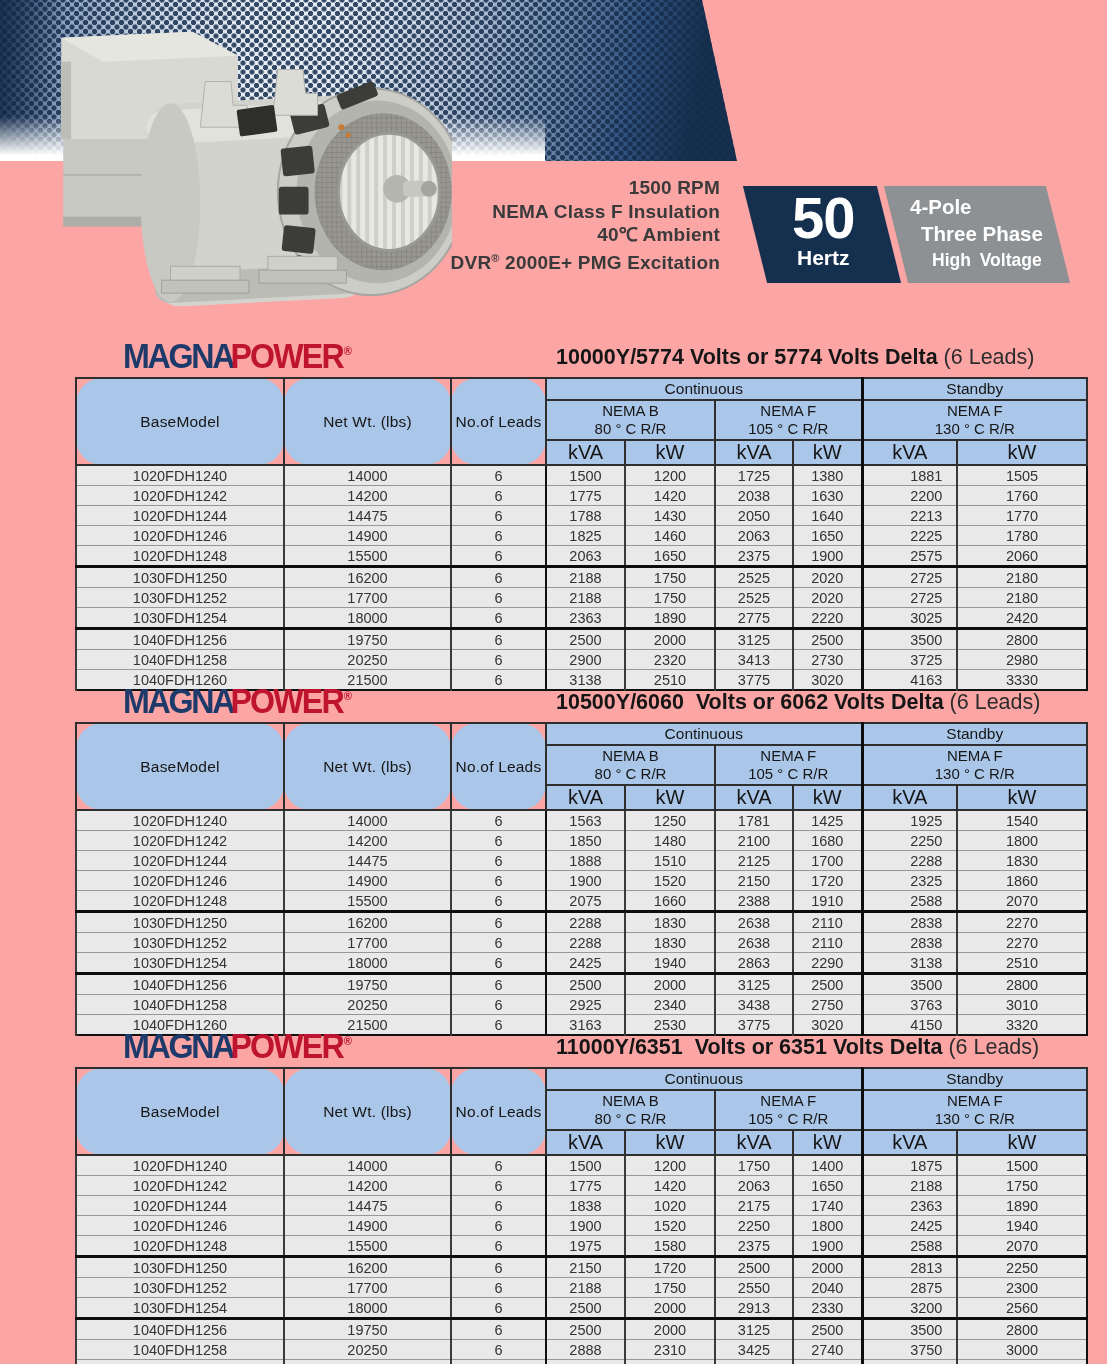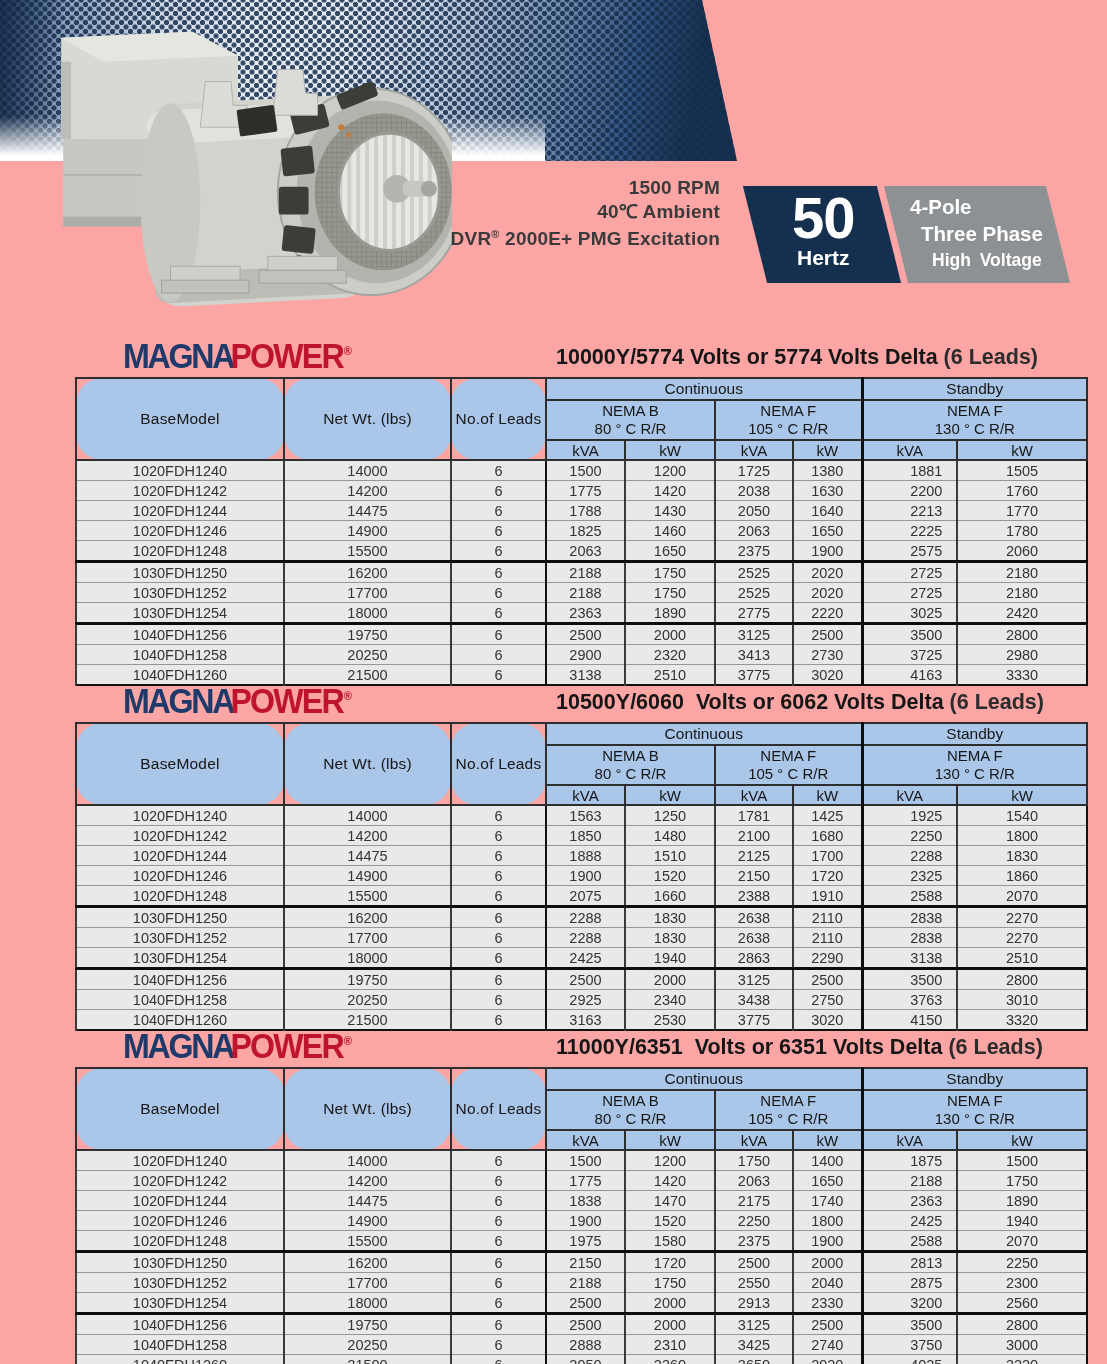--- a/index.html
+++ b/index.html
@@ -42,31 +42,31 @@
 
   
   .section{position:absolute;left:0;width:1107px;}
   .logo{position:absolute;left:123px;top:0;font-weight:bold;font-size:35px;
     letter-spacing:-2.5px;transform:scaleX(.92);transform-origin:left center;white-space:nowrap;}
   .logo .p1{color:#1d3a6a;}
   .logo .p2{color:#bf1430;margin-left:-3px;letter-spacing:-2px;}
   .logo .reg{color:#bf1430;font-size:12px;vertical-align:super;letter-spacing:0;margin-left:1px;}
   .sec-title{position:absolute;left:556px;top:9px;width:530px;font-size:21.5px;color:#161616;white-space:pre;}
   .sec-title .tb{font-weight:bold;}
-  .sec-title .tn{font-weight:bold;color:#2c2c2c;}
+  .sec-title .tn{font-weight:normal;color:#2c2c2c;}
 
   
   table.spec{position:absolute;left:75px;top:41px;width:1011px;border-collapse:collapse;
     table-layout:fixed;border:2.5px solid #111;}
   table.spec th{background:#aac6e8;color:#161616;border:2px solid #2e2e2e;
     font-weight:normal;padding:0;vertical-align:middle;}
   tr.hr1 th{height:20px;font-size:15.5px;}
   th.c-lbl{font-size:17px;font-weight:bold;letter-spacing:.2px;border-radius:26px;}
   tr.hr2 th{height:38px;font-size:15px;line-height:18px;}
-  tr.hr3 th{height:18px;font-size:15px;margin-top:22px;}
+  tr.hr3 th{height:18px;font-size:20px;margin-top:22px;}
   table.spec td{background:#e9e9e9;color:#333;font-size:14.5px;height:19px;padding:0;
     text-align:center;border-left:2px solid #3a3a3a;border-top:1.5px solid #979797;}
   
   .sep-c{border-left:2.5px solid #111 !important;}
   .sep-s{border-left:3px solid #0d0d0d !important;}
   table.spec td:nth-child(4){border-left:2.5px solid #111;}
   table.spec td:nth-child(8){border-left:3px solid #0d0d0d;padding-left:33px;}
   tr.group-end td{border-bottom:3px solid #0d0d0d;}
 </style>
 </head>
@@ -127,20 +127,21 @@
     <rect x="226" y="250" width="70" height="15" fill="#d0d0cb" stroke="#aaaaa5"></rect>
     <rect x="217" y="264" width="88" height="13" fill="#c2c2bd" stroke="#a0a09b"></rect>
 
     <rect x="196" y="100" width="38" height="27" rx="2" fill="#2e2e2a" transform="rotate(-8 215 113)"></rect>
     <circle cx="300" cy="120" r="3" fill="#c97a35"></circle>
     <circle cx="307" cy="128" r="2.5" fill="#c97a35"></circle>
   </svg>
 
   <div class="specs">
     <div>1500 RPM</div>
+    <div>NEMA Class F Insulation</div>
     <div>40℃ Ambient</div>
     <div><span>DVR</span><sup>®</sup><span> 2000E+ PMG Excitation</span></div>
   </div>
 
   <div class="badge badge-hz">
     <div class="badge-inner">
       <div class="big">50</div>
       <div class="small">Hertz</div>
     </div>
   </div>
@@ -563,21 +564,21 @@
             <td>2063</td>
             <td>1650</td>
             <td>2188</td>
             <td>1750</td>
           </tr>
           <tr>
             <td>1020FDH1244</td>
             <td>14475</td>
             <td>6</td>
             <td>1838</td>
-            <td>1470</td>
+            <td>1020</td>
             <td>2175</td>
             <td>1740</td>
             <td>2363</td>
             <td>1890</td>
           </tr>
           <tr>
             <td>1020FDH1246</td>
             <td>14900</td>
             <td>6</td>
             <td>1900</td>

